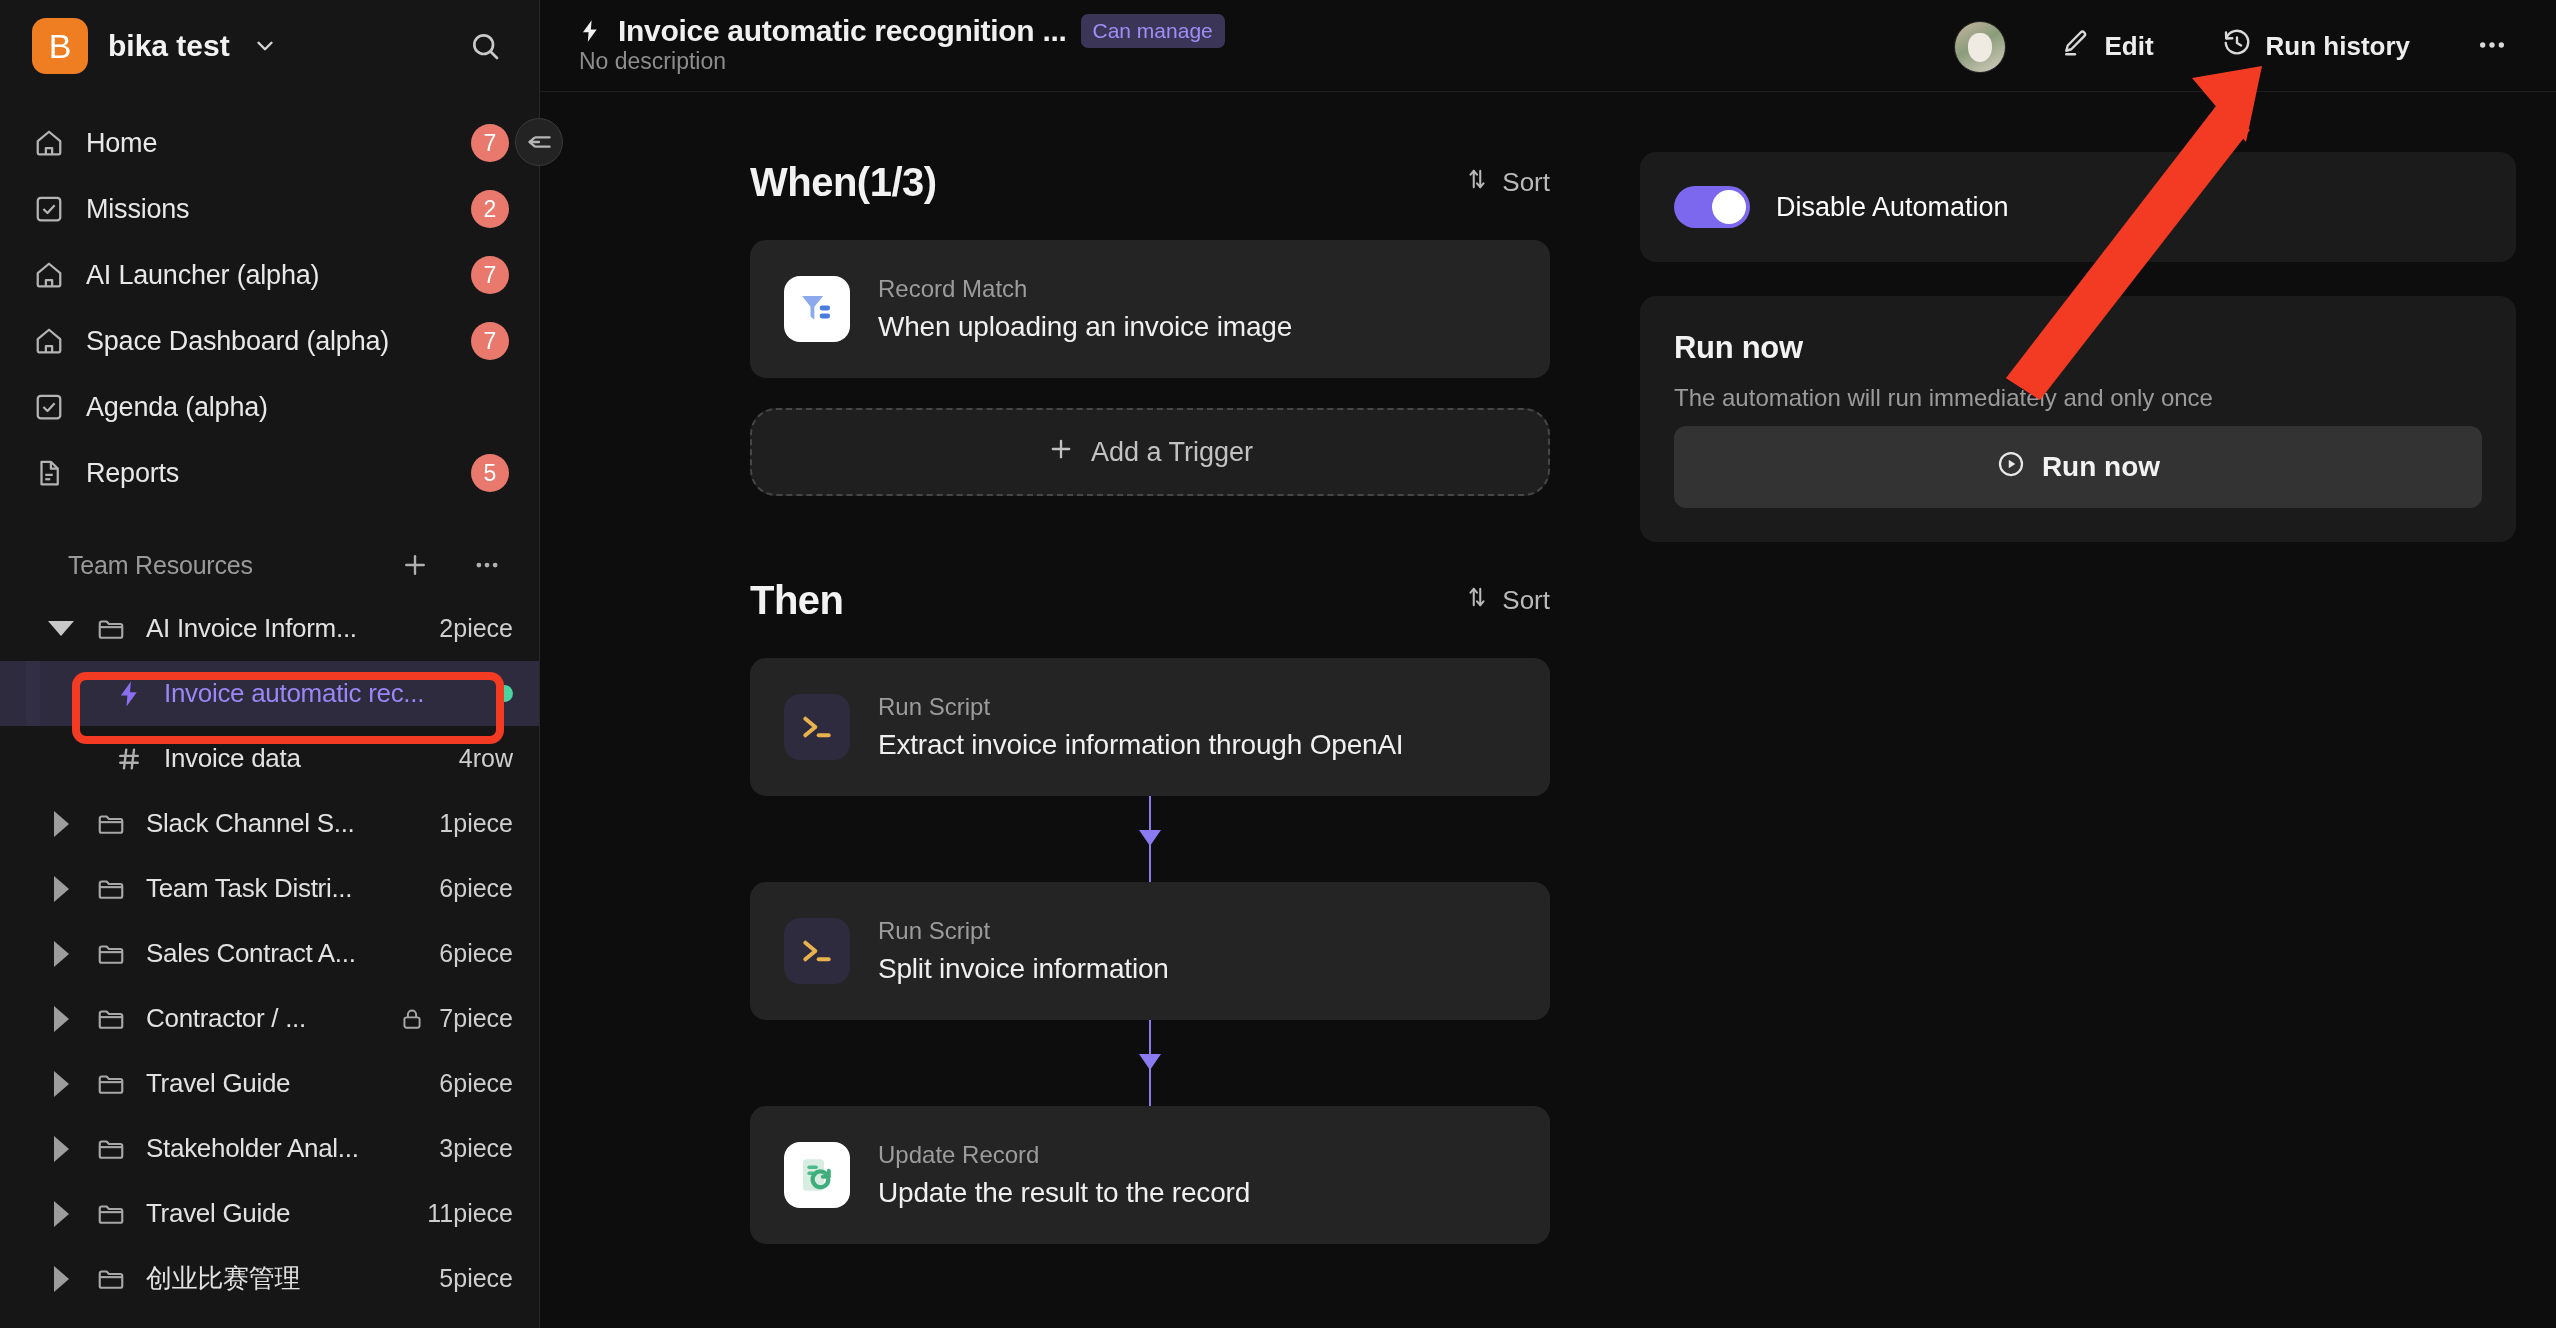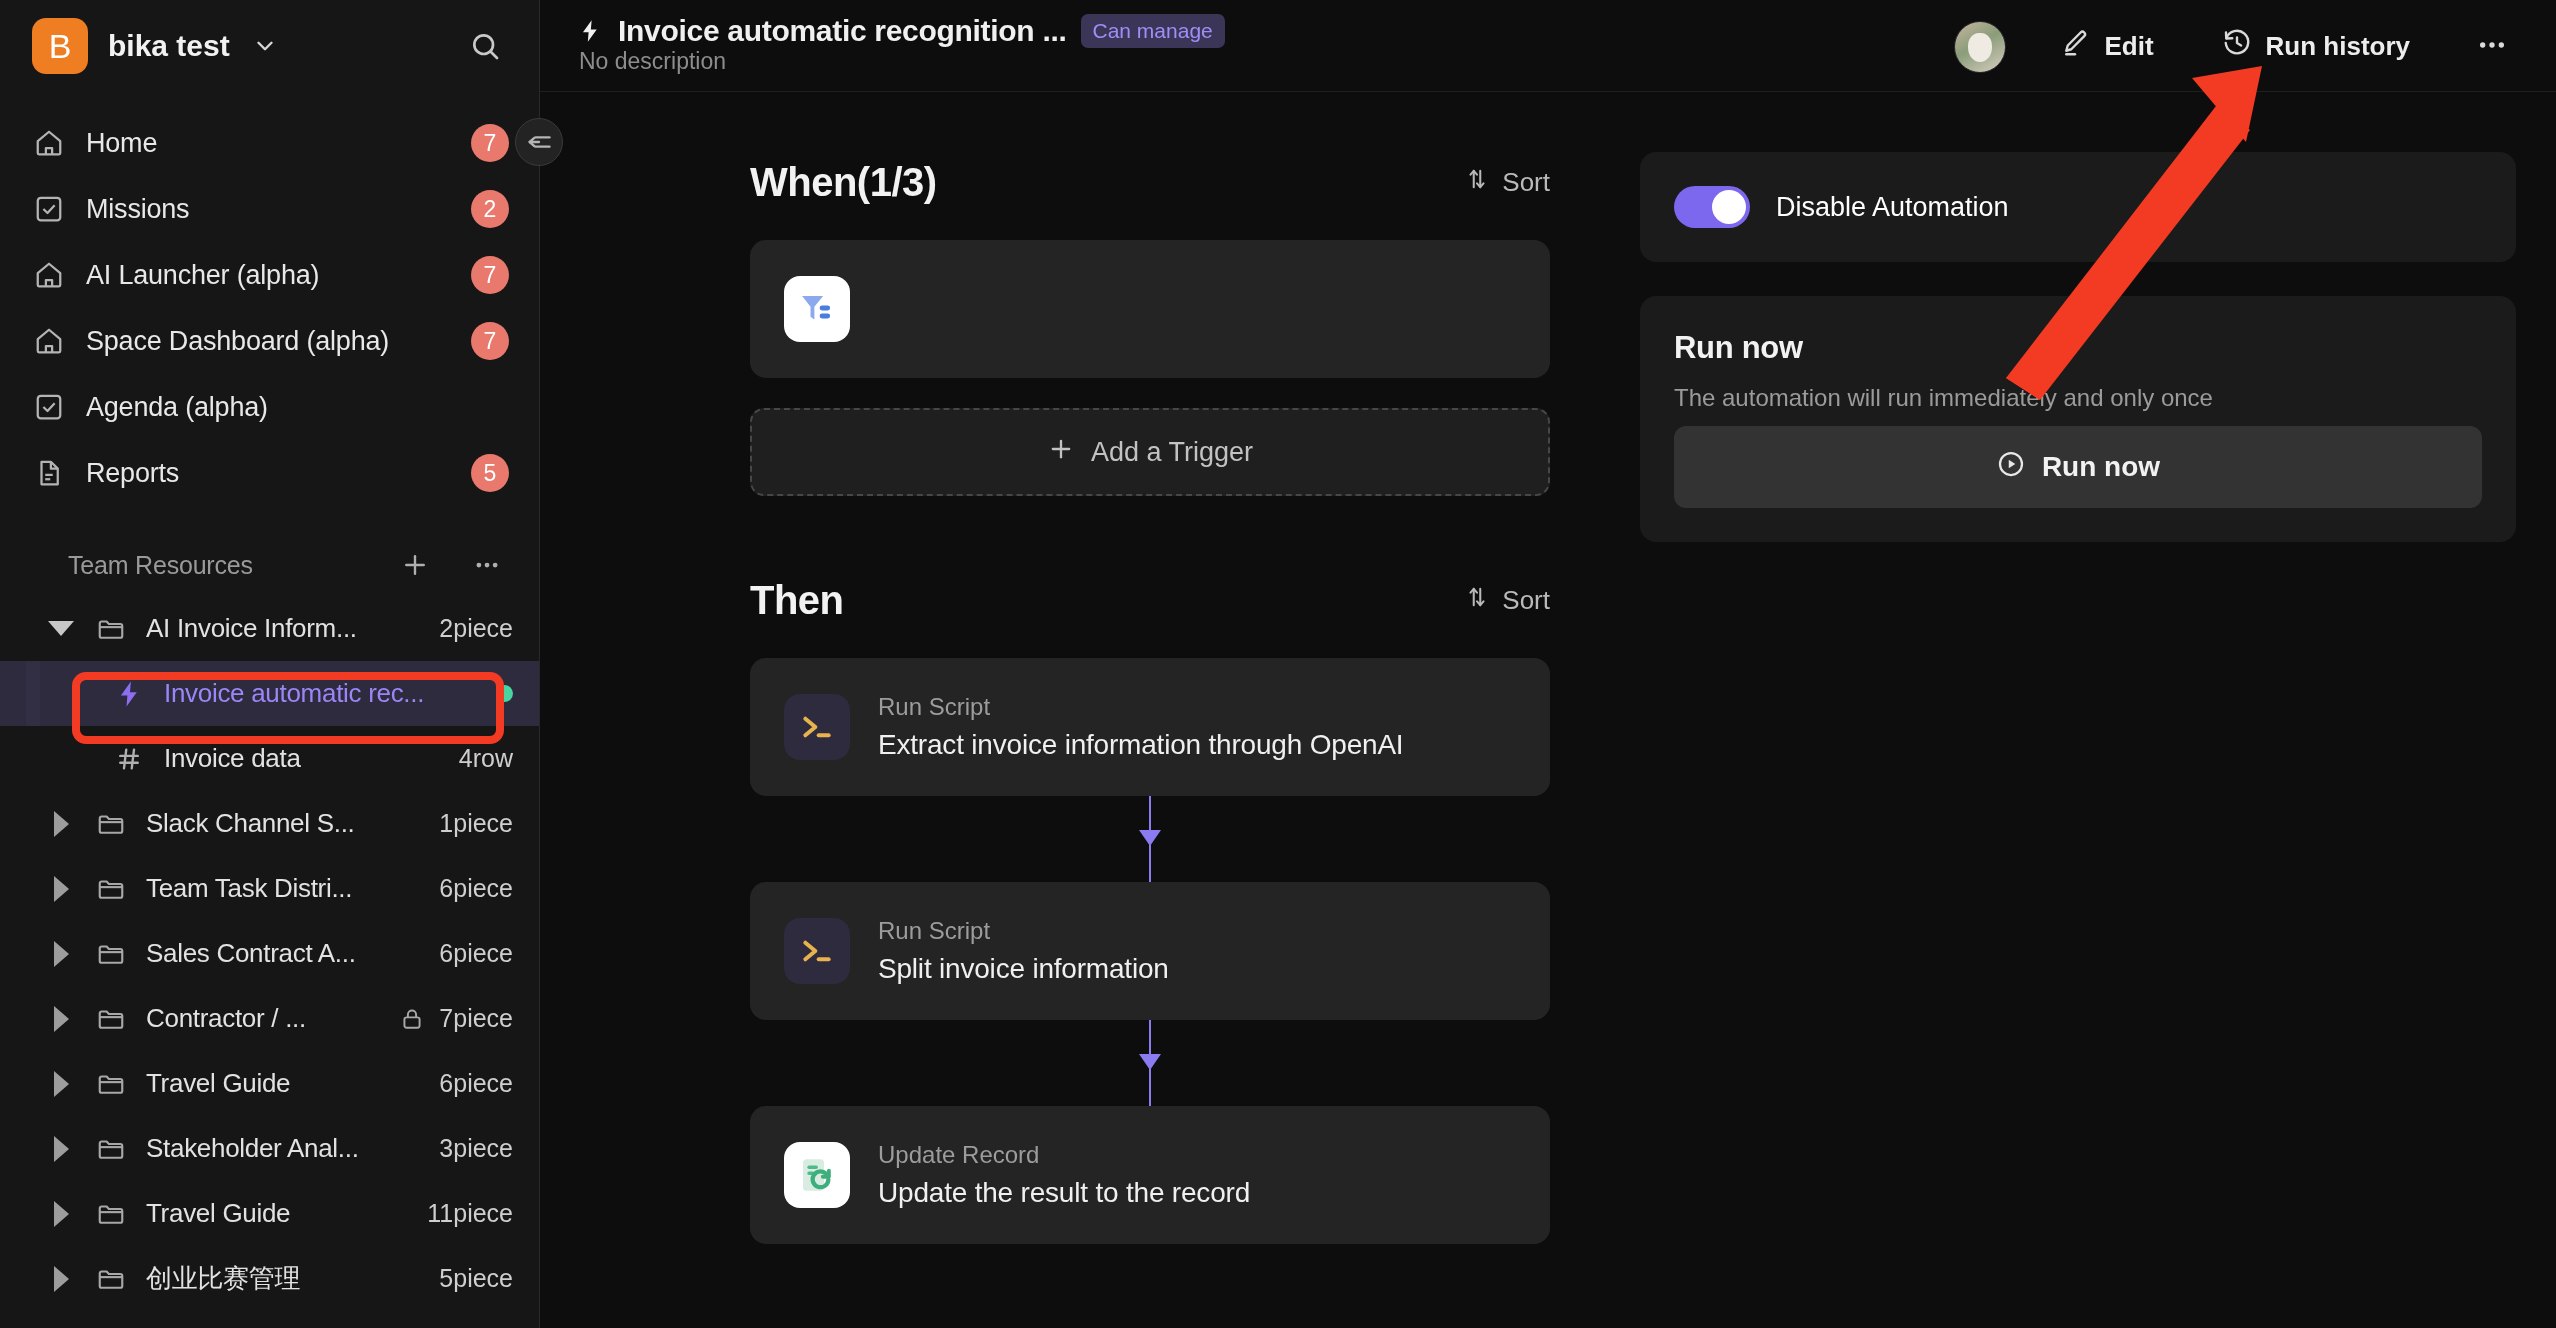--- a/index.html
+++ b/index.html
@@ -167,21 +167,21 @@
     display: flex; align-items: center; justify-content: center;
   }
   .ico-white { background: #ffffff; }
   .ico-dark { background: #2f2b3f; }
   .card-txt { display: flex; flex-direction: column; gap: 8px; min-width:0;}
   .card-kind { font-size: 24px; color: #9c9c9c; }
   .card-name { font-size: 28px; color: #f0f0f0; letter-spacing:-0.2px;}
 
   .add-trigger {
     margin-top: 30px; height: 88px; border: 2px dashed #474747;
-    border-radius: 14px; background: #1f1f1f;
+    border-radius: 26px; background: #1f1f1f;
     display: flex; align-items: center; justify-content: center; gap: 16px;
     font-size: 27px; color: #c2c2c2; cursor: pointer;
   }
   .connector { height: 86px; display: flex; justify-content: center; position: relative;}
   .connector:before {
     content:""; position:absolute; left: 50%; top:0; bottom:0; width:2px;
     background:#8b7bf0; transform: translateX(-50%);
   }
   .connector:after {
     content:""; position:absolute; left:50%; top:34px;
@@ -568,20 +568,24 @@
           </div>
 
           <div class="card">
             <span class="card-ico ico-white">
               <svg width="42" height="42" viewBox="0 0 24 24" fill="none">
                   <path d="M3.5 4.5h12l-5 6.2V18l-2.2-1.6v-5.7z" fill="#8ca9ee"></path>
                   <rect x="13.5" y="10" width="6" height="2.8" rx="1.4" fill="#4a7de0"></rect>
                   <rect x="13.5" y="14.6" width="6" height="2.8" rx="1.4" fill="#4a7de0"></rect>
                 </svg>
             </span>
+            <span class="card-txt">
+              <span class="card-kind">Record Match</span>
+              <span class="card-name">When uploading an invoice image</span>
+            </span>
           </div>
 
           <div class="add-trigger">
             <span>
               <svg width="28" height="28" viewBox="0 0 24 24" fill="none" stroke="#c2c2c2" stroke-width="2" stroke-linecap="round">
                   <line x1="12" y1="5" x2="12" y2="19"></line>
                   <line x1="5" y1="12" x2="19" y2="12"></line>
                 </svg>
             </span>
             <span>Add a Trigger</span>

